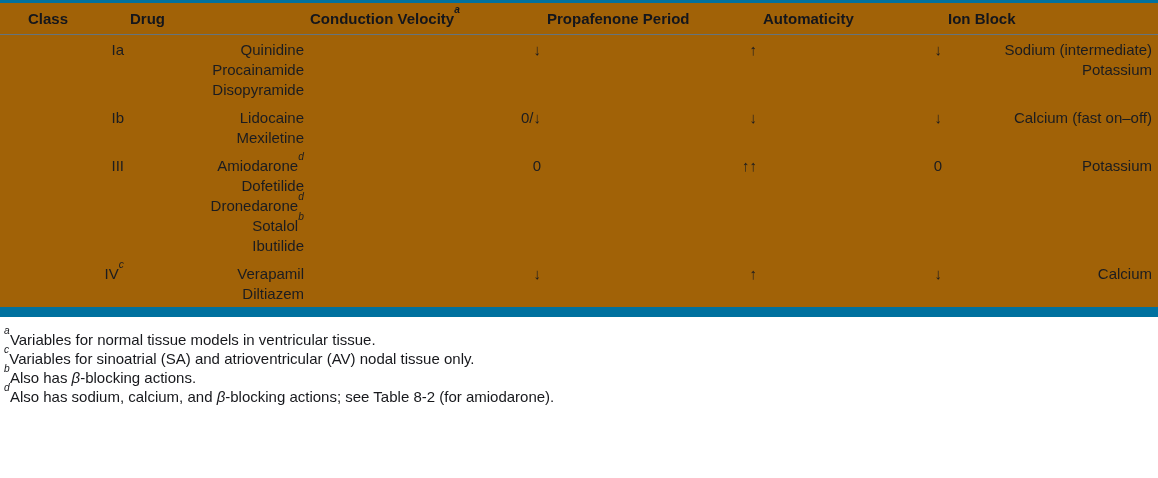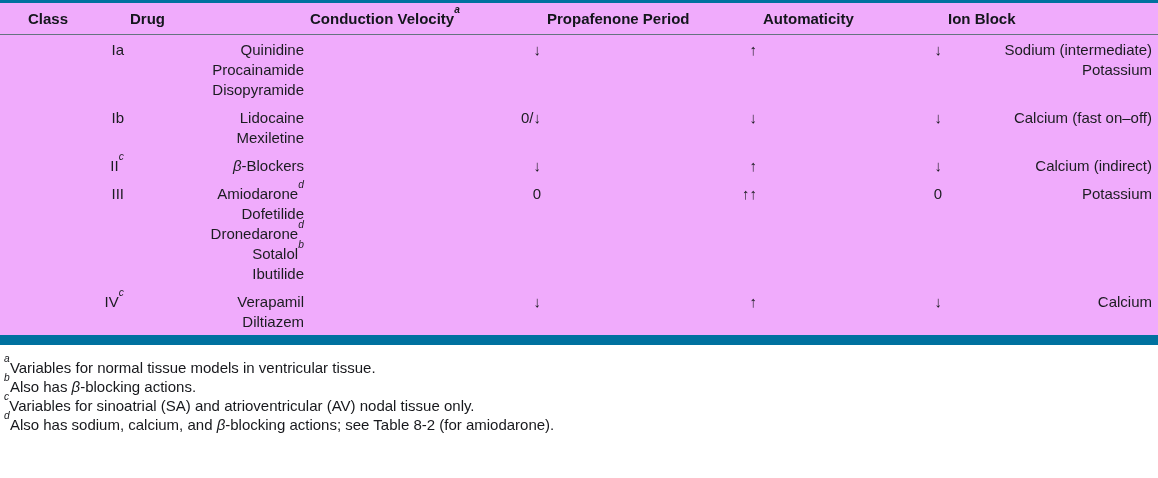--- a/index.html
+++ b/index.html
@@ -7,21 +7,21 @@
     width:1158px;height:478px;overflow:hidden;
     font-family:"Liberation Sans","DejaVu Sans",sans-serif;
     color:#1b1c20;
     -webkit-font-smoothing:antialiased;
   }
   .table-wrap{width:1158px;}
   table{
     width:1158px;
     table-layout:fixed;
     border-collapse:collapse;
-    background:#f0abfc;
+    background:#a16207;
     border-top:3px solid #00719f;
   }
   thead th{
     text-align:left;
     font-size:15px;
     font-weight:700;
     color:#14161c;
     padding:6px 6px 5px 0;
     border-bottom:1px solid #64747f;
     line-height:20px;
@@ -86,28 +86,20 @@
         </tr>
         <tr>
           <td>Ib</td>
           <td>Lidocaine<br>Mexiletine</td>
           <td>0/↓</td>
           <td>↓</td>
           <td>↓</td>
           <td>Calcium (fast on–off)</td>
         </tr>
         <tr>
-          <td>II<sup>c</sup></td>
-          <td><span class="beta">β</span>-Blockers</td>
-          <td>↓</td>
-          <td>↑</td>
-          <td>↓</td>
-          <td>Calcium (indirect)</td>
-        </tr>
-        <tr>
           <td>III</td>
           <td>Amiodarone<sup>d</sup><br>Dofetilide<br>Dronedarone<sup>d</sup><br>Sotalol<sup>b</sup><br>Ibutilide</td>
           <td>0</td>
           <td>↑↑</td>
           <td>0</td>
           <td>Potassium</td>
         </tr>
         <tr>
           <td>IV<sup>c</sup></td>
           <td>Verapamil<br>Diltiazem</td>
@@ -116,16 +108,16 @@
           <td>↓</td>
           <td>Calcium</td>
         </tr>
       </tbody>
   </table>
   <div class="bottom-bar"></div>
 </div>
 
 <div class="footnotes" id="footnotes">
     <div class="footnote"><sup>a</sup>Variables for normal tissue models in ventricular tissue.</div>
+    <div class="footnote"><sup>c</sup>Variables for sinoatrial (SA) and atrioventricular (AV) nodal tissue only.</div>
     <div class="footnote"><sup>b</sup>Also has <span class="beta">β</span>-blocking actions.</div>
-    <div class="footnote"><sup>c</sup>Variables for sinoatrial (SA) and atrioventricular (AV) nodal tissue only.</div>
     <div class="footnote"><sup>d</sup>Also has sodium, calcium, and <span class="beta">β</span>-blocking actions; see Table 8-2 (for amiodarone).</div>
   </div>
 
 </body></html>

